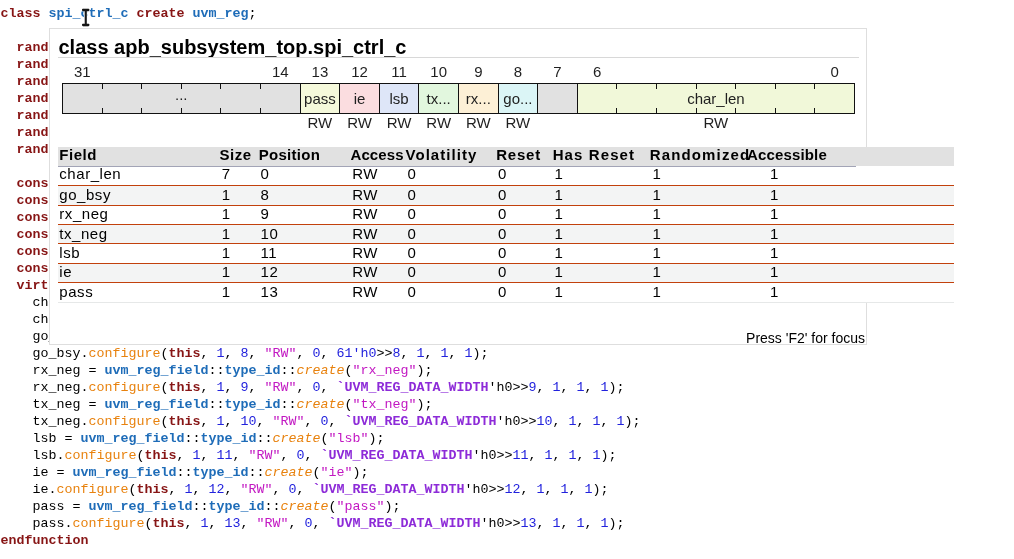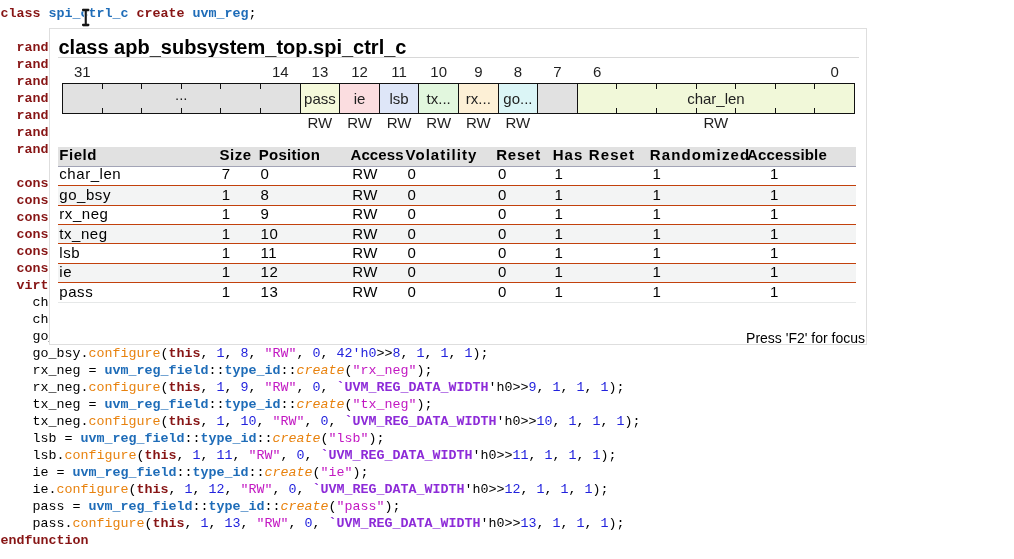--- a/index.html
+++ b/index.html
@@ -18,21 +18,21 @@
   .s{color:#c217c2;}
   .n{color:#2222dd;}
   #popup{
     position:absolute;left:49px;top:28.2px;width:817.5px;height:317.3px;
     background:#fff;border:1px solid #dedede;box-sizing:border-box;z-index:1;
   }
   .pp{position:absolute;z-index:2;font-family:"Liberation Sans",sans-serif;color:#000;}
   #ptitle{left:58.5px;top:39.6px;font-size:20px;line-height:14.8px;font-weight:bold;}
   #psep{left:57.5px;top:57px;width:801px;height:1px;background:#d8d8d8;}
   #f2bar{top:332.3px;right:149px;font-size:14px;line-height:12px;color:#000;}
-  .trow{position:absolute;left:58px;width:798px;z-index:2;font-family:"Liberation Sans",sans-serif;text-align:right;}
+  .trow{position:absolute;left:58px;width:896px;z-index:2;font-family:"Liberation Sans",sans-serif;text-align:right;}
   .trow span{position:absolute;top:-1.4px;font-size:15px;letter-spacing:0.55px;line-height:19.4px;white-space:pre;}
   #thead{top:147.2px;height:18.5px;background:#e1e1e1;border-bottom:1px solid #b2b4c2;font-weight:bold;}
   #thead span{line-height:18.5px;top:-1.5px;}
   .c0{left:1.3px;} .c1{left:163.8px;} .c2{left:202.6px;} .c3{left:294.2px;}
   .c4{left:349.4px;} .c5{left:440px;} .c6{left:496.4px;} .c7{left:594.4px;} .c8{left:711.9px;}
   .h1{left:161.5px;} .h2{left:200.7px;} .h3{left:292.5px;} .h4{left:347.5px;}
   .h5{left:438.2px;} .h6{left:494.7px;} .h7{left:591.7px;} .h8{left:689px;}
   .rw{height:19.4px;background:#fff;}
   .rg{height:19.4px;background:#f3f4f4;}
   .bt{border-top:1px solid #c2410c;}
@@ -52,21 +52,21 @@
   <span class="k">constraint</span> c_char_len { char_len &gt; 0; }
   <span class="k">constraint</span> c_go_bsy { go_bsy &gt; 0; }
   <span class="k">constraint</span> c_rx_neg { rx_neg &gt; 0; }
   <span class="k">constraint</span> c_tx_neg { tx_neg &gt; 0; }
   <span class="k">constraint</span> c_lsb { lsb &gt; 0; }
   <span class="k">constraint</span> c_ie { ie &gt; 0; }
   <span class="k">virtual</span> <span class="k">function</span> <span class="k">void</span> build();
     char_len = uvm_reg_field::type_id::create("char_len");
     char_len.configure(this, 7, 0, "RW", 0, 32'h0&gt;&gt;0, 1, 1, 1);
     go_bsy = uvm_reg_field::type_id::create("go_bsy");
-    go_bsy.<span class="m">configure</span>(<span class="k">this</span>, <span class="n">1</span>, <span class="n">8</span>, <span class="s">"RW"</span>, <span class="n">0</span>, <span class="n">42'h0</span>&gt;&gt;<span class="n">8</span>, <span class="n">1</span>, <span class="n">1</span>, <span class="n">1</span>);
+    go_bsy.<span class="m">configure</span>(<span class="k">this</span>, <span class="n">1</span>, <span class="n">8</span>, <span class="s">"RW"</span>, <span class="n">0</span>, <span class="n">61'h0</span>&gt;&gt;<span class="n">8</span>, <span class="n">1</span>, <span class="n">1</span>, <span class="n">1</span>);
     rx_neg = <span class="u">uvm_reg_field</span>::<span class="u">type_id</span>::<span class="i">create</span>(<span class="s">"rx_neg"</span>);
     rx_neg.<span class="m">configure</span>(<span class="k">this</span>, <span class="n">1</span>, <span class="n">9</span>, <span class="s">"RW"</span>, <span class="n">0</span>, <span class="mac">`UVM_REG_DATA_WIDTH</span>'h0&gt;&gt;<span class="n">9</span>, <span class="n">1</span>, <span class="n">1</span>, <span class="n">1</span>);
     tx_neg = <span class="u">uvm_reg_field</span>::<span class="u">type_id</span>::<span class="i">create</span>(<span class="s">"tx_neg"</span>);
     tx_neg.<span class="m">configure</span>(<span class="k">this</span>, <span class="n">1</span>, <span class="n">10</span>, <span class="s">"RW"</span>, <span class="n">0</span>, <span class="mac">`UVM_REG_DATA_WIDTH</span>'h0&gt;&gt;<span class="n">10</span>, <span class="n">1</span>, <span class="n">1</span>, <span class="n">1</span>);
     lsb = <span class="u">uvm_reg_field</span>::<span class="u">type_id</span>::<span class="i">create</span>(<span class="s">"lsb"</span>);
     lsb.<span class="m">configure</span>(<span class="k">this</span>, <span class="n">1</span>, <span class="n">11</span>, <span class="s">"RW"</span>, <span class="n">0</span>, <span class="mac">`UVM_REG_DATA_WIDTH</span>'h0&gt;&gt;<span class="n">11</span>, <span class="n">1</span>, <span class="n">1</span>, <span class="n">1</span>);
     ie = <span class="u">uvm_reg_field</span>::<span class="u">type_id</span>::<span class="i">create</span>(<span class="s">"ie"</span>);
     ie.<span class="m">configure</span>(<span class="k">this</span>, <span class="n">1</span>, <span class="n">12</span>, <span class="s">"RW"</span>, <span class="n">0</span>, <span class="mac">`UVM_REG_DATA_WIDTH</span>'h0&gt;&gt;<span class="n">12</span>, <span class="n">1</span>, <span class="n">1</span>, <span class="n">1</span>);
     pass = <span class="u">uvm_reg_field</span>::<span class="u">type_id</span>::<span class="i">create</span>(<span class="s">"pass"</span>);
     pass.<span class="m">configure</span>(<span class="k">this</span>, <span class="n">1</span>, <span class="n">13</span>, <span class="s">"RW"</span>, <span class="n">0</span>, <span class="mac">`UVM_REG_DATA_WIDTH</span>'h0&gt;&gt;<span class="n">13</span>, <span class="n">1</span>, <span class="n">1</span>, <span class="n">1</span>);

